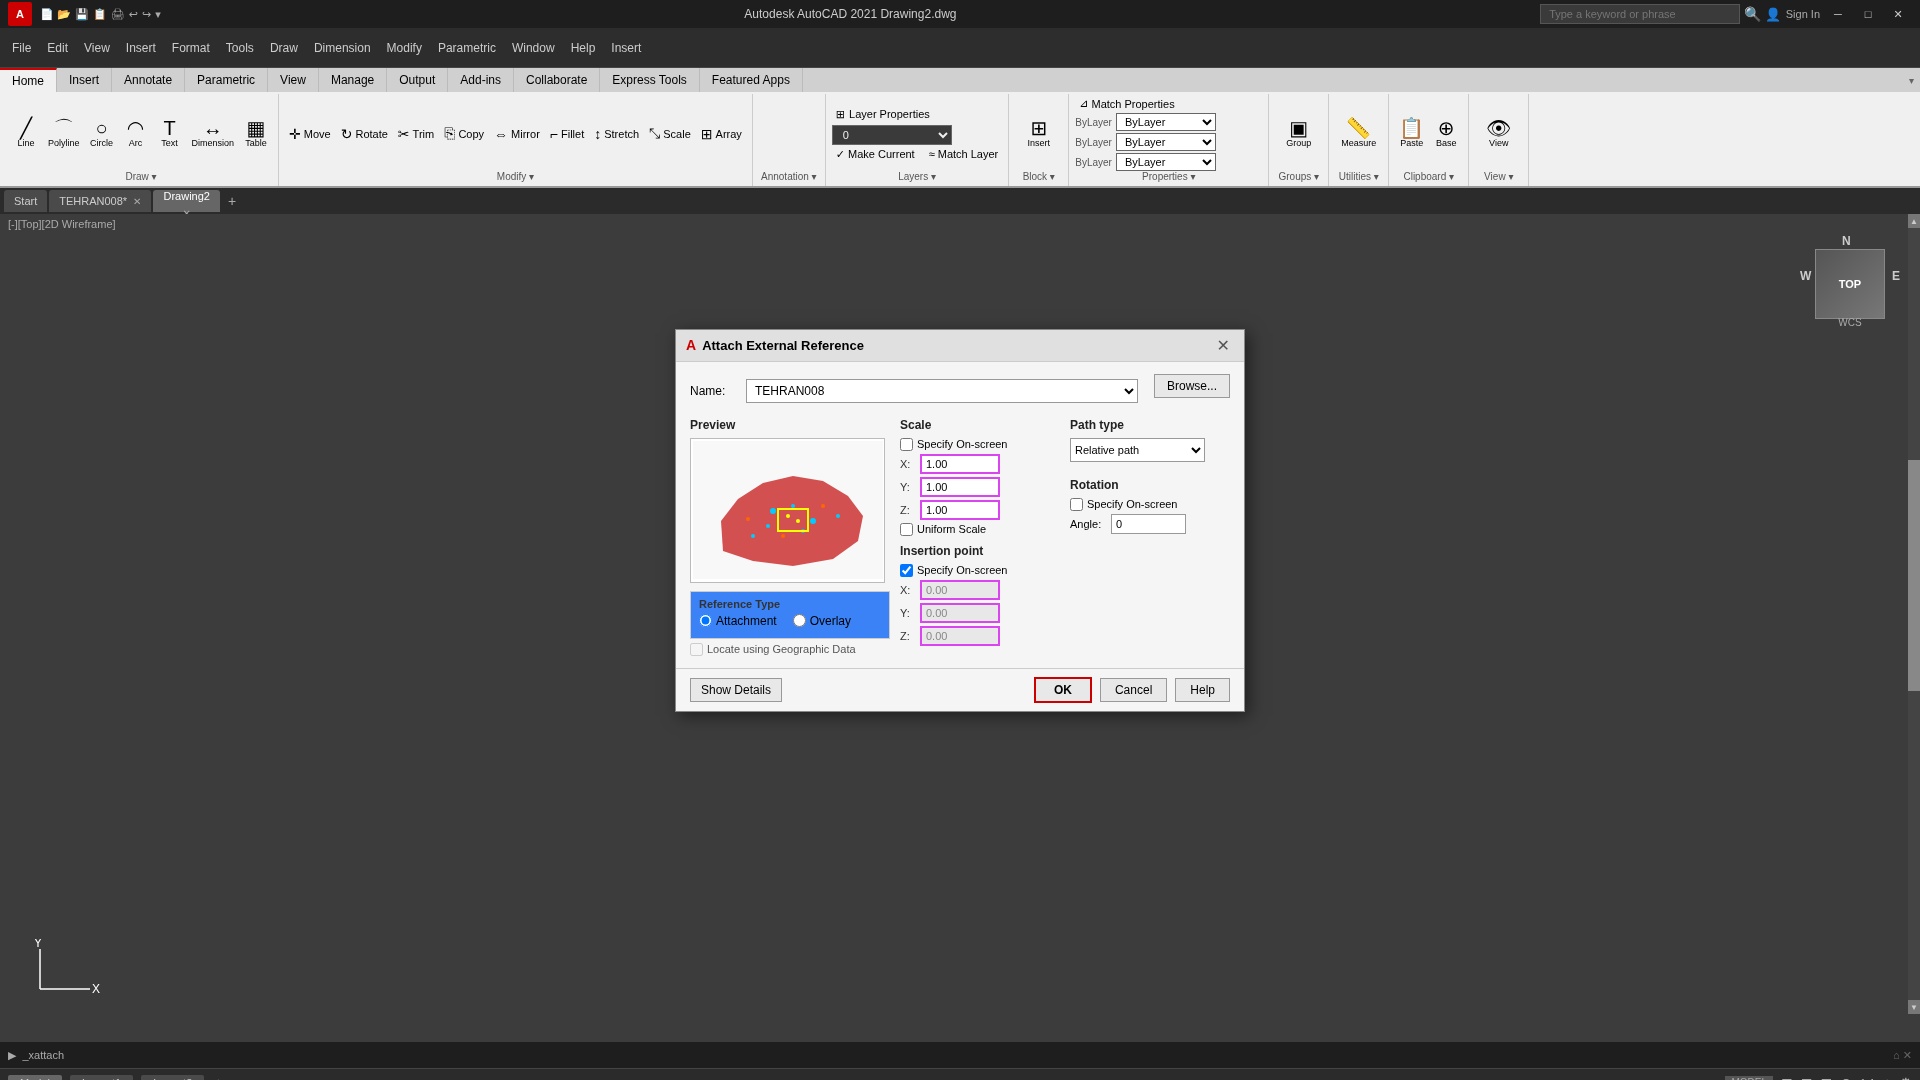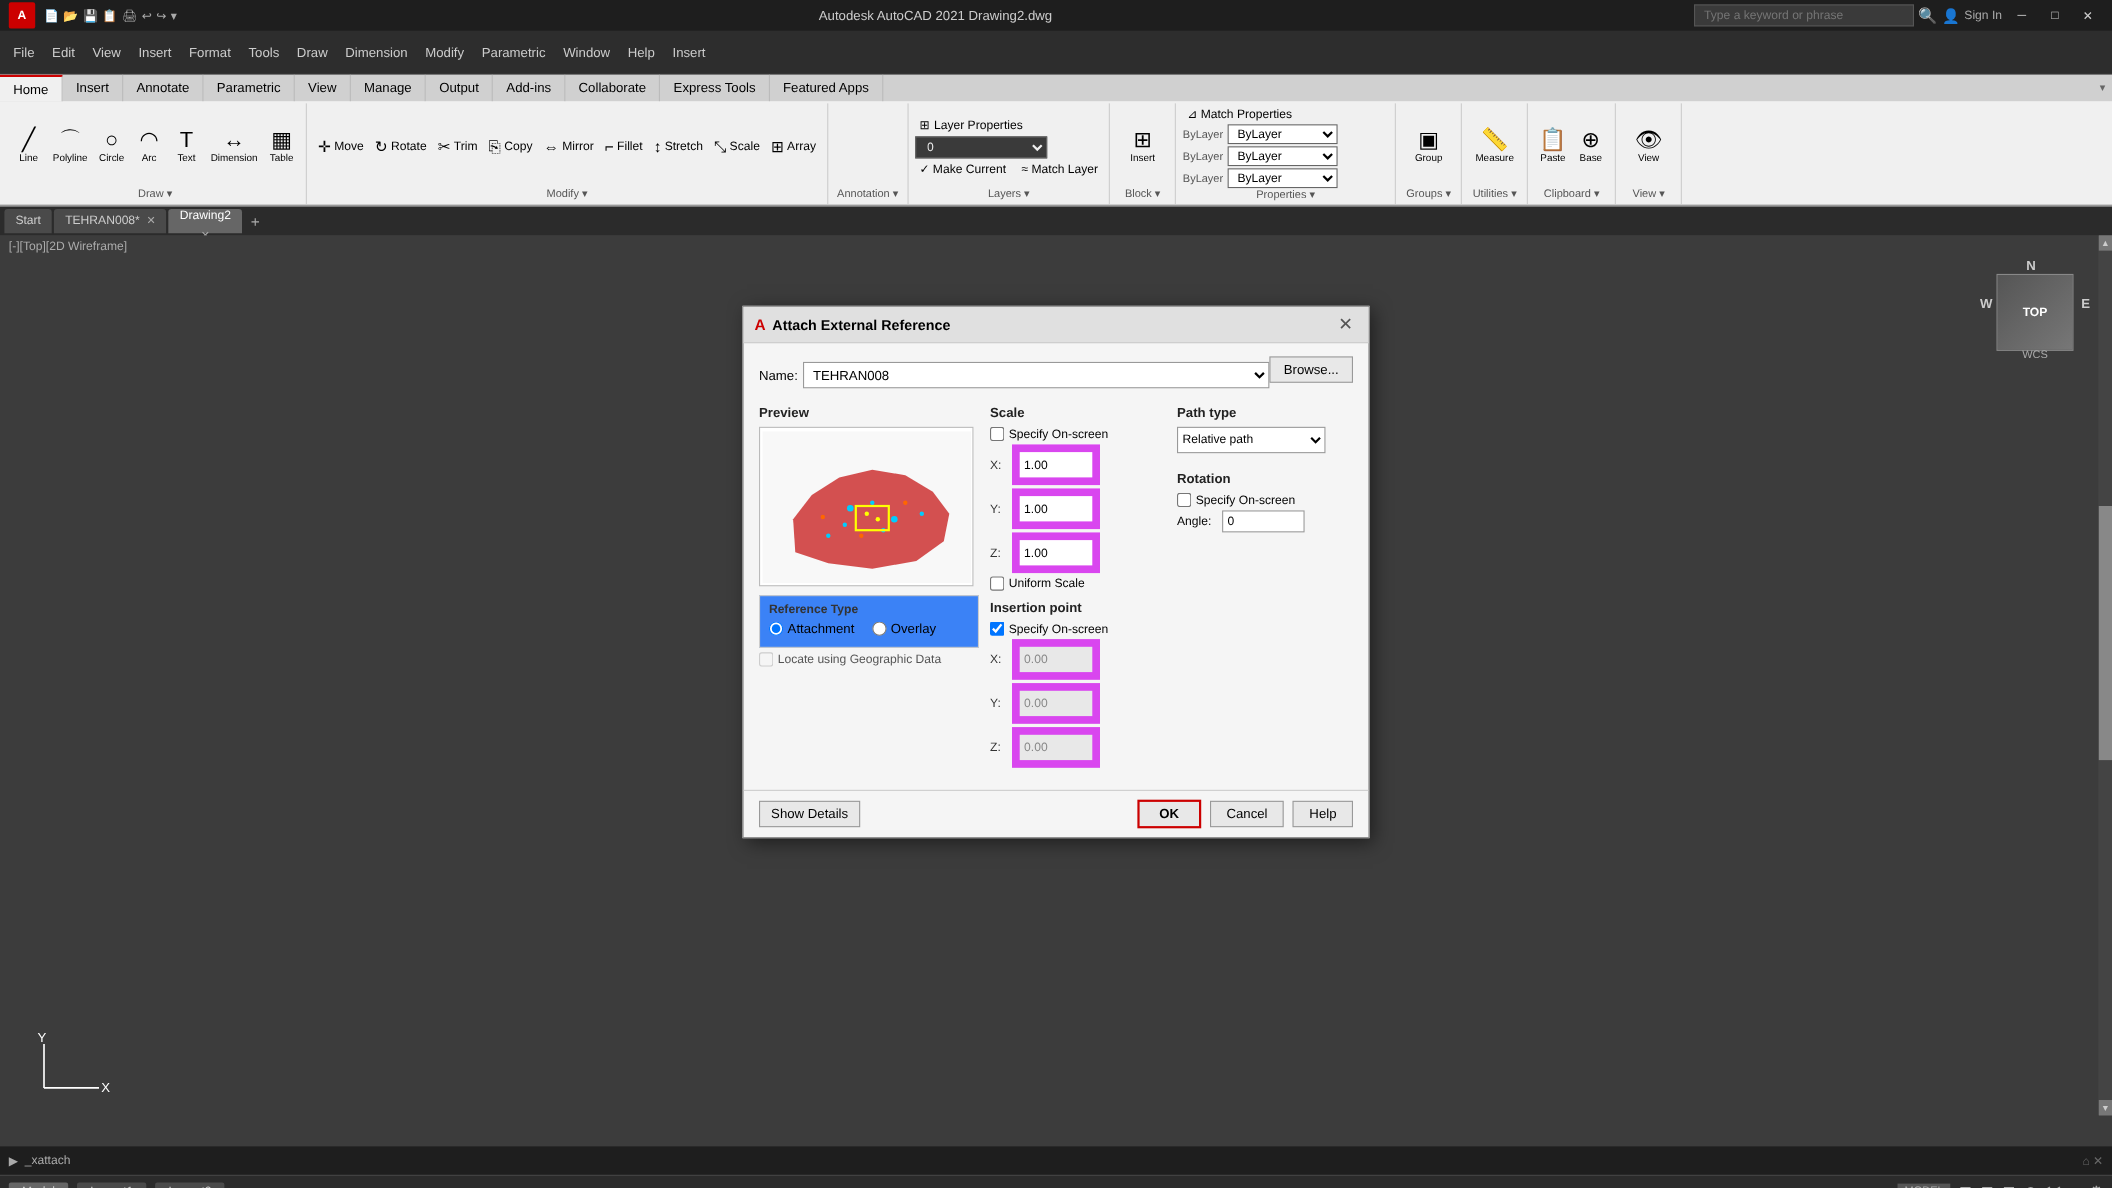--- a/index.html
+++ b/index.html
@@ -55,39 +55,39 @@
     #command-bar { background: #1e1e1e; color: #aaa; height: 26px; display: flex; align-items: center; padding: 0 8px; font-size: 11px; gap: 6px; }
 
     
     #dialog-overlay { position: fixed; top: 0; left: 0; width: 1920px; height: 1080px; display: flex; align-items: center; justify-content: center; pointer-events: none; z-index: 100; }
     #dialog { background: #f5f5f5; border: 1px solid #888; box-shadow: 4px 4px 16px rgba(0,0,0,0.5); width: 570px; pointer-events: all; position: relative; top: -20px; }
     .dialog-titlebar { background: #e0e0e0; border-bottom: 1px solid #ccc; padding: 6px 10px; display: flex; align-items: center; justify-content: space-between; }
     .dialog-titlebar .dtitle { display: flex; align-items: center; gap: 6px; font-size: 13px; font-weight: 600; }
     .dialog-titlebar .dicon { color: #c00; font-size: 14px; font-weight: bold; }
     .dialog-close { cursor: pointer; font-size: 16px; color: #555; border: none; background: none; padding: 0 4px; }
     .dialog-body { padding: 12px 14px; }
-    .name-row { display: flex; align-items: center; gap: 0; margin-bottom: 10px; }
+    .name-row { display: flex; align-items: center; gap: 16px; margin-bottom: 10px; }
     .name-row label { font-size: 12px; min-width: 40px; }
     .name-row select { flex: 1; height: 24px; border: 1px solid #999; background: #fff; font-size: 12px; padding: 0 4px; }
     .name-row button { padding: 2px 12px; height: 24px; background: #e8e8e8; border: 1px solid #999; cursor: pointer; font-size: 12px; }
     .dialog-columns { display: flex; gap: 10px; }
     .col-left { width: 200px; }
     .col-mid { flex: 1; }
     .col-right { width: 160px; }
     .section-label { font-size: 12px; font-weight: 600; color: #222; margin-bottom: 6px; }
     .preview-box { width: 195px; height: 145px; background: #fff; border: 1px solid #bbb; display: flex; align-items: center; justify-content: center; overflow: hidden; }
     .ref-type-box { margin-top: 8px; border: 1px solid #ccc; padding: 6px 8px; background: #3b82f6; }
     .ref-type-label { font-size: 11px; font-weight: 600; color: #333; margin-bottom: 4px; }
     .radio-row { display: flex; align-items: center; gap: 16px; margin-bottom: 4px; }
     .radio-row label { font-size: 12px; display: flex; align-items: center; gap: 4px; }
     .geo-check { display: flex; align-items: center; gap: 4px; font-size: 11px; color: #555; margin-top: 4px; }
     .scale-section, .insertion-section, .rotation-section, .blockunit-section { margin-bottom: 8px; }
     .input-row { display: flex; align-items: center; gap: 4px; margin-bottom: 3px; }
     .input-row label { font-size: 11px; width: 16px; color: #333; }
-    .input-row input[type=text] { width: 80px; height: 37px; border: 7px solid #d946ef; background: #fff; font-size: 11px; padding: 0 4px; }
+    .input-row input[type=text] { width: 80px; height: 20px; border: 2px solid #d946ef; background: #fff; font-size: 11px; padding: 0 4px; }
     .input-row input[type=text]:disabled { background: #e8e8e8; color: #888; }
     .check-row { display: flex; align-items: center; gap: 4px; font-size: 11px; margin-bottom: 3px; }
     .path-type-select { width: 135px; height: 24px; border: 1px solid #999; background: #fff; font-size: 11px; margin-bottom: 6px; }
     .angle-row { display: flex; align-items: center; gap: 6px; font-size: 11px; margin-bottom: 3px; }
     .angle-row label { min-width: 35px; }
     .angle-row input { width: 75px; height: 20px; border: 1px solid #999; background: #fff; font-size: 11px; padding: 0 4px; }
     .unit-row { display: flex; align-items: center; gap: 6px; font-size: 11px; margin-bottom: 3px; }
     .unit-row label { min-width: 40px; }
     .unit-val { width: 75px; height: 20px; background: #e8e8e8; border: 1px solid #bbb; display: flex; align-items: center; padding: 0 4px; font-size: 11px; }
     .dialog-footer { padding: 8px 14px; border-top: 1px solid #ccc; display: flex; align-items: center; gap: 8px; }

